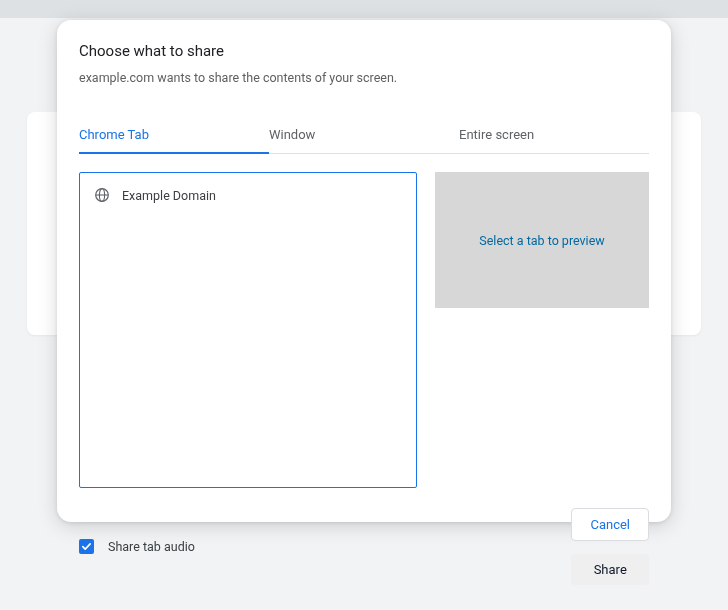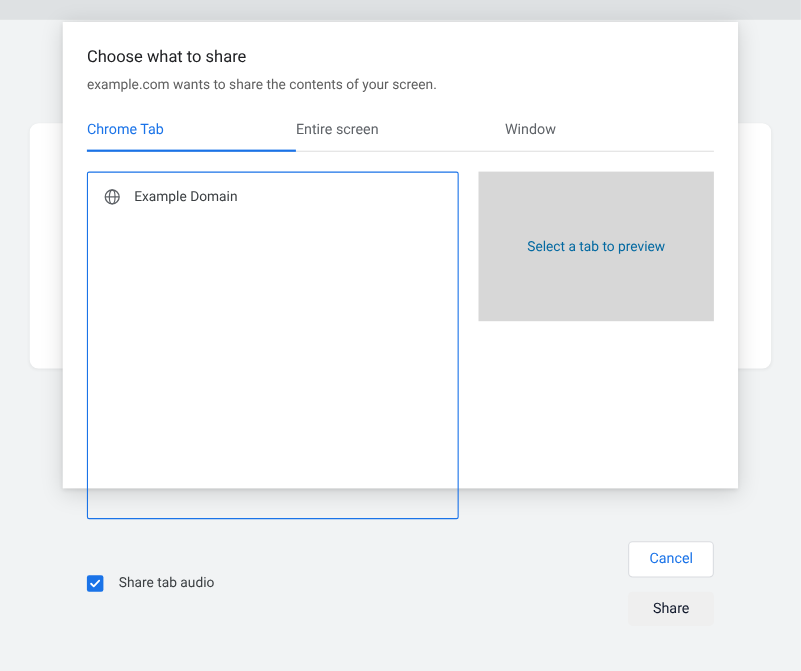--- a/index.html
+++ b/index.html
@@ -31,38 +31,38 @@
       height: 223px;
       background: #ffffff;
       border-radius: 8px;
       box-shadow: 0 1px 3px rgba(0,0,0,0.05);
     }
     .dialog {
       position: absolute;
       top: 20px;
       left: 57px;
       width: 614px;
-      height: 424px;
+      height: 502px;
       background: #ffffff;
-      border-radius: 0;
+      border-radius: 14px;
       box-shadow: 0 4px 20px rgba(0,0,0,0.15), 0 1px 4px rgba(0,0,0,0.1);
       padding: 22px 22px 18px 22px;
       display: flex;
       flex-direction: column;
     }
     .dialog-title {
       font-size: 15px;
       color: #202124;
       font-weight: 400;
       margin-bottom: 10px;
     }
     .dialog-subtitle {
       font-size: 12.5px;
       color: #5f5f5f;
-      margin-bottom: 16px;
+      margin-bottom: 32px;
     }
     .tabs {
       display: flex;
       border-bottom: 1px solid #e0e0e0;
       margin-bottom: 18px;
     }
     .tab {
       flex: 1;
       padding: 10px 0 11px 0;
       font-size: 13px;
@@ -178,24 +178,24 @@
 
 <div class="dialog">
   <div class="dialog-title">Choose what to share</div>
   <div class="dialog-subtitle">example.com wants to share the contents of your screen.</div>
 
   <div class="tabs">
     <div class="tab active">
       <span>Chrome Tab</span>
     </div>
     <div class="tab">
+      <span>Window</span>
+    </div>
+    <div class="tab">
       <span>Entire screen</span>
-    </div>
-    <div class="tab">
-      <span>Window</span>
     </div>
   </div>
 
   <div class="content-row">
     <div class="tab-list">
       <div class="tab-item">
         <span class="globe-icon">
           <svg viewBox="0 0 16 16" fill="none">
             <circle cx="8" cy="8" r="6.3" stroke="#5f6368" stroke-width="1.2"></circle>
             <ellipse cx="8" cy="8" rx="2.6" ry="6.3" stroke="#5f6368" stroke-width="1.1" fill="none"></ellipse>

